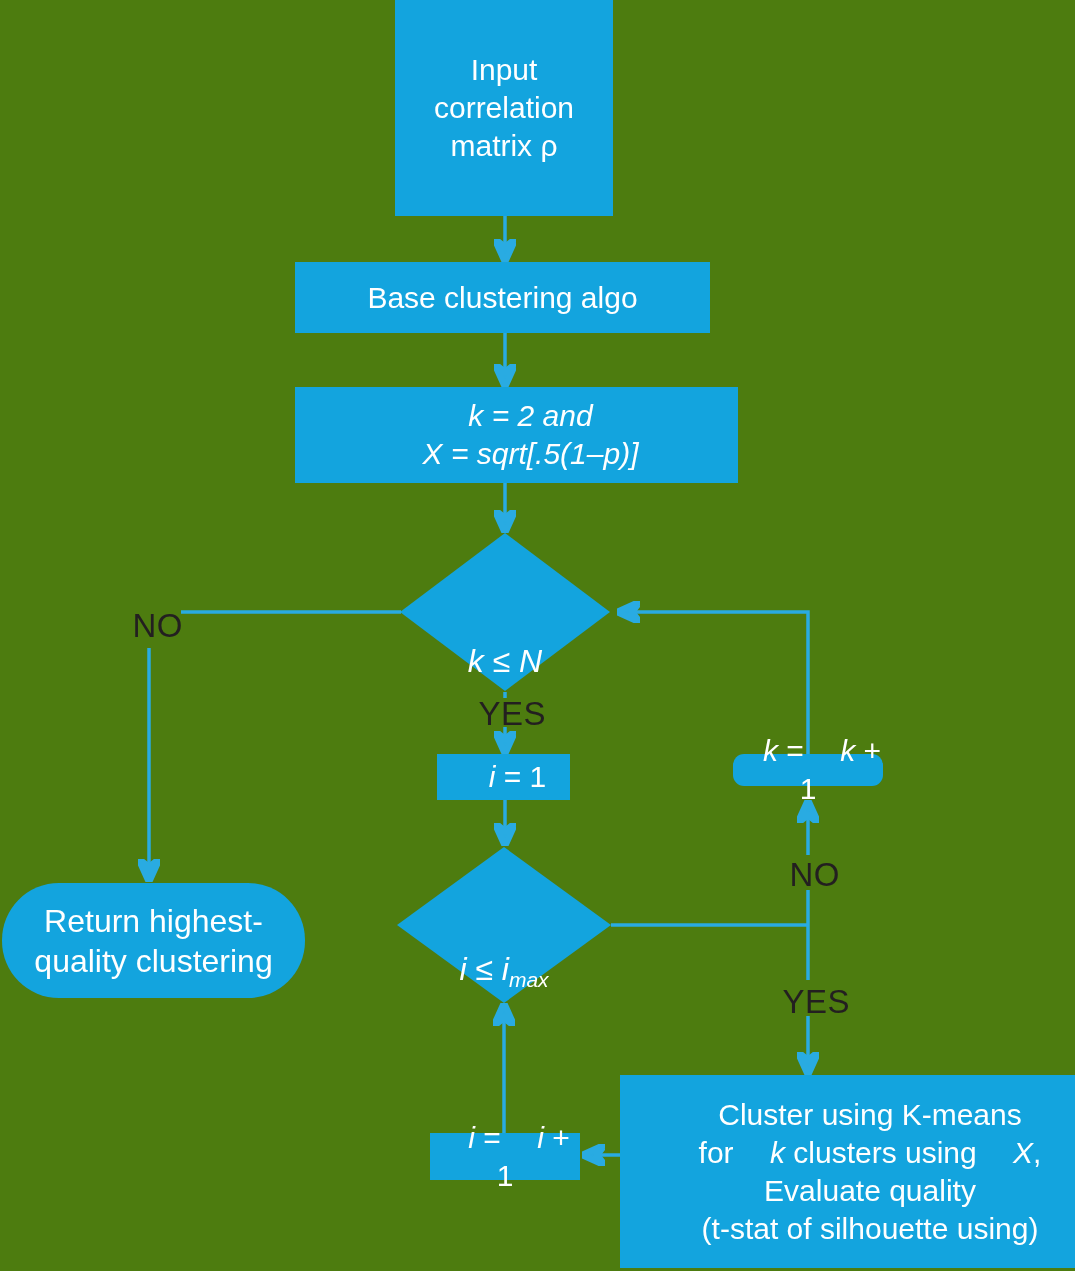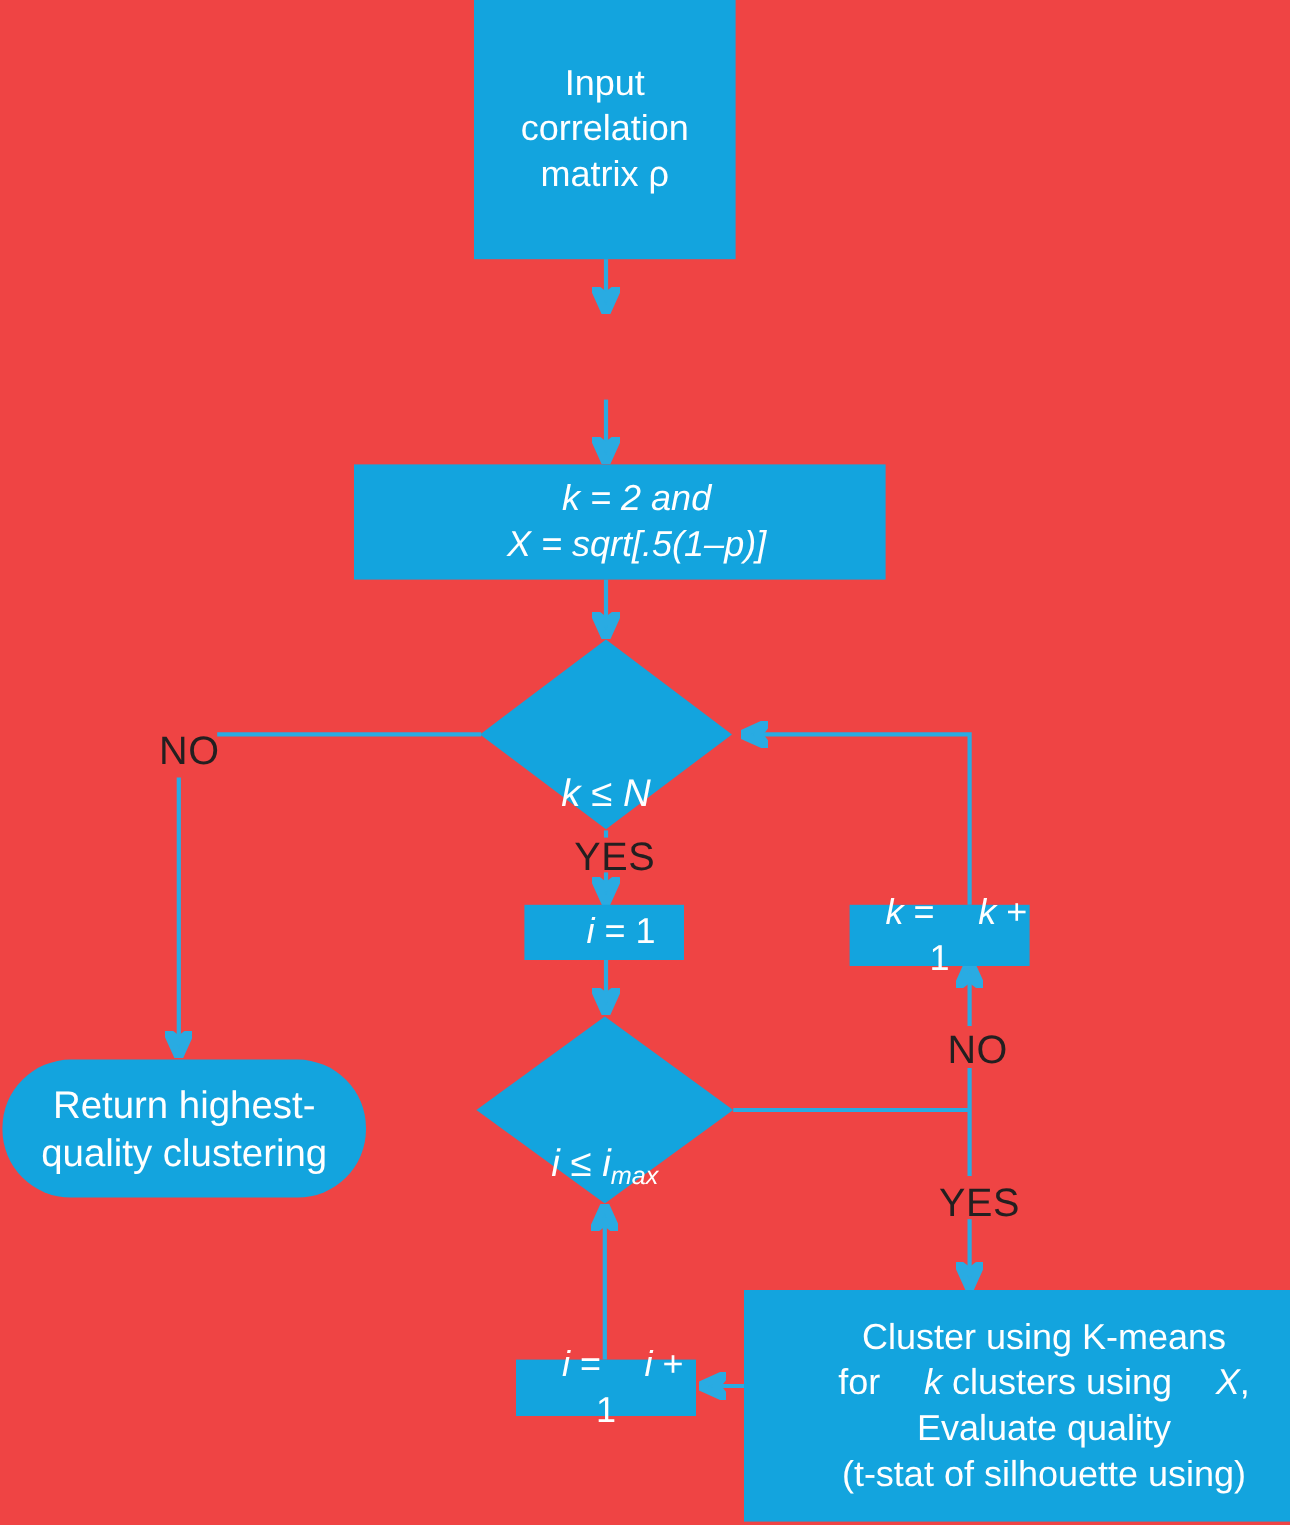--- a/index.html
+++ b/index.html
@@ -1,17 +1,17 @@
 <!DOCTYPE html>
 <html style="--shape-c: #13a4de; --line-c: #29abe2;"><head>
 <meta charset="utf-8">
 <style>
   html,body { margin:0; padding:0; background:#ffffff; }
   .canvas {
-    position:relative; width:1075px; height:1271px; background:#ef4444;
+    position:relative; width:1075px; height:1271px; background:#4d7c0f;
     font-family:"Liberation Sans","DejaVu Sans",sans-serif; overflow:hidden;
   }
   svg.layer { position:absolute; left:0; top:0; width:1075px; height:1271px; }
   svg.layer path, svg.layer polyline { stroke:var(--line-c,#29abe2); stroke-width:3.5; fill:none; }
   svg.layer polygon.diamond { fill:var(--shape-c,#13a4de); stroke:none; }
   #dart path { fill:var(--line-c,#29abe2); }
 
   .node {
     position:absolute; background:var(--shape-c,#13a4de); color:#ffffff;
     display:flex; flex-direction:column; align-items:center; justify-content:center;
@@ -61,33 +61,36 @@
     <path d="M504 1133 V1007" marker-end="url(#dart)"></path>
     <path d="M620 1155 H586" marker-end="url(#dart)"></path>
   </svg>
 
   <div class="node" style="left: 395px; top: 0px; width: 218px; height: 216px; color: rgb(255, 255, 255);">
     <span class="ln">Input</span>
     <span class="ln">correlation</span>
     <span class="ln">matrix ρ</span>
   </div>
 
+  <div class="node" style="left: 295px; top: 262px; width: 415px; height: 71px; color: rgb(255, 255, 255);">
+    <span class="ln">Base clustering algo</span>
+  </div>
 
   <div class="node it" style="left: 295px; top: 387px; width: 415px; height: 96px; color: rgb(255, 255, 255);">
     <span class="ln">k = 2 and</span>
     <span class="ln">X = sqrt[.5(1–p)]</span>
   </div>
 
   <div class="node" style="left: 437px; top: 754px; width: 133px; height: 46px; color: rgb(255, 255, 255);">
     <div class="ln">
       <span class="it">i</span><span> = 1</span>
     </div>
   </div>
 
-  <div class="node" style="left: 708px; top: 754px; width: 150px; height: 51px; color: rgb(255, 255, 255);">
+  <div class="node" style="left: 733px; top: 754px; width: 150px; height: 32px; color: rgb(255, 255, 255); border-radius: 11px;">
     <div class="ln">
       <span class="it">k</span><span> = </span><span class="it">k</span><span> + 1</span>
     </div>
   </div>
 
   <div class="node pill" style="left: 2px; top: 883px; width: 303px; height: 115px; color: rgb(255, 255, 255);">
     <span class="ln">Return highest-</span>
     <span class="ln">quality clustering</span>
   </div>
 

